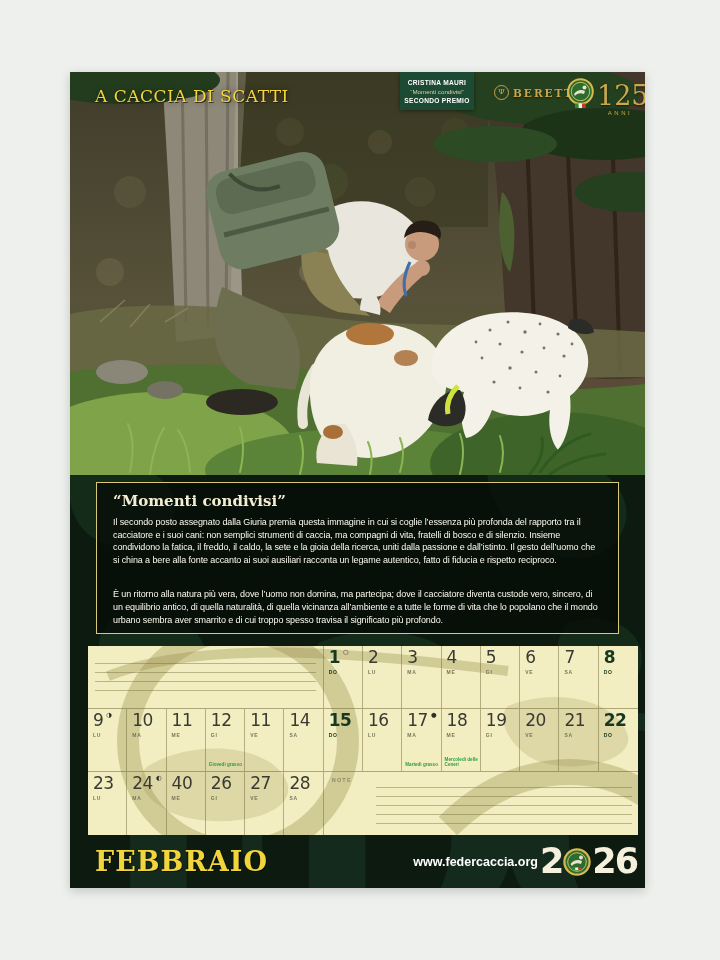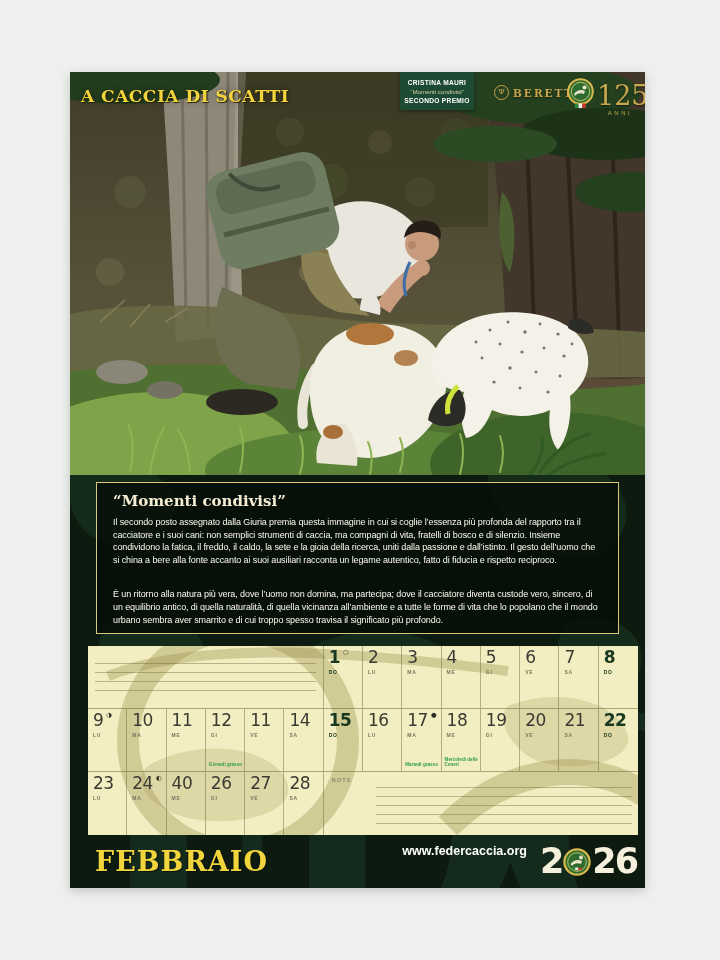--- a/index.html
+++ b/index.html
@@ -19,22 +19,22 @@
   .wm-letters{
     position:absolute;left:18px;bottom:-92px;
     font-family:"DejaVu Serif",serif;font-weight:900;font-size:300px;
     color:#1c3826;opacity:.55;letter-spacing:-34px;line-height:1;
   }
   .wm-swirl{position:absolute;left:0;top:380px;width:575px;height:270px;opacity:.8;}
   
   .photo{position:relative;width:575px;height:403px;overflow:hidden;z-index:1;}
   .photo svg.scene{position:absolute;inset:0;display:block;}
   .photo-title{
-    position:absolute;left:11px;top:14px;
-    font-family:"DejaVu Serif",serif;font-weight:bold;font-size:17px;
+    position:absolute;left:25px;top:14px;
+    font-family:"DejaVu Serif",serif;font-weight:normal;font-size:17px;
     color:#f2d43c;letter-spacing:.5px;
     text-shadow:1px 1px 0 rgba(40,30,5,.9),0 0 6px rgba(0,0,0,.5);
   }
   .badge{
     position:absolute;left:330px;top:0;width:68px;
     background:#1c4a33;padding:7px 3px 6px;text-align:center;
     box-shadow:0 1px 4px rgba(0,0,0,.4);
   }
   .badge .b-name{font-size:6.6px;font-weight:bold;color:#ffffff;letter-spacing:.3px;}
   .badge .b-work{font-size:6.2px;color:#d9d2a8;margin:2px 0;}
@@ -119,21 +119,21 @@
   
   .footer{
     position:relative;width:575px;height:53px;z-index:1;
     display:flex;align-items:center;box-sizing:border-box;
     padding:0 8px 0 25px;
   }
   .month{
     font-family:"DejaVu Serif",serif;font-weight:900;font-size:27px;
     color:#f2d43c;letter-spacing:1px;text-shadow:1px 1px 0 rgba(0,0,0,.5);
   }
-  .f-right{margin-left:auto;display:flex;gap:13px;}
+  .f-right{margin-left:auto;display:flex;align-items:center;gap:2px;}
   .website{font-size:12.5px;font-weight:bold;color:#ffffff;}
   .year{display:flex;align-items:center;}
   .year .yd{
     font-family:"DejaVu Sans",sans-serif;font-weight:900;font-size:35px;
     color:#f5f0dc;letter-spacing:-2px;line-height:1;
   }
   .year-logo{width:28px;height:28px;margin:0 1px;display:block;}
 </style>
 </head>
 <body>

